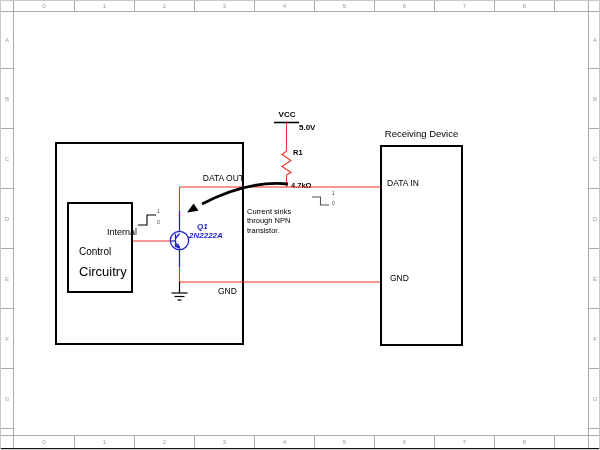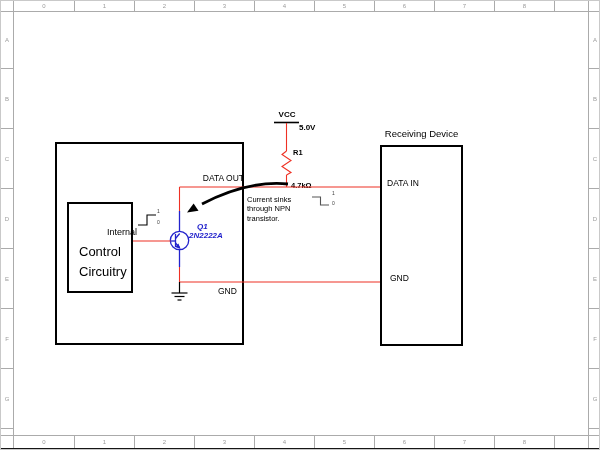--- a/index.html
+++ b/index.html
@@ -31,25 +31,25 @@
   .box{position:absolute;box-sizing:border-box;border:2.5px solid var(--ink);background:transparent;}
   #tx-box{left:54px;top:141px;width:189px;height:203px;}
   #rx-box{left:379px;top:144px;width:83px;height:201px;}
   #icc-box{left:66px;top:201px;width:66px;height:91px;border-width:2px;}
   
   .lbl{position:absolute;white-space:nowrap;font-size:8.5px;line-height:10px;color:var(--ink);}
   .title{font-size:9.5px;text-align:center;}
   .bold{font-weight:bold;text-align:right;}
   .blue{color:var(--component);font-weight:bold;font-style:italic;font-size:8px;}
   .tiny{font-size:5px;line-height:5px;color:#3a3a3a;}
-  .ann{font-size:7.5px;line-height:9.3px;}
+  .ann{font-size:7.5px;line-height:9.3px;margin-top:12px;}
   #tx-title{left:54px;top:128px;width:189px;}
   #rx-title{left:379px;top:128px;width:83px;}
   #icc-l1{left:78px;top:226px;font-size:9px;padding-left:28px;}
-  #icc-l2{left:78px;top:246px;font-size:13px;}
+  #icc-l2{left:78px;top:246px;font-size:10px;}
   #icc-l3{left:78px;top:266px;font-size:13px;}
   #vcc-lbl{left:266px;top:109px;width:40px;text-align:center;font-size:8px;}
   #vcc-volt{left:298px;top:122px;font-size:8px;}
   #r1-ref{left:292px;top:147px;font-size:7.5px;}
   #r1-val{left:290px;top:156px;font-size:7.5px;margin-top:24px;}
   #dataout-lbl{left:197px;top:172px;width:46px;text-align:right;}
   #datain-lbl{left:386px;top:177px;}
   #gnd-tx-lbl{left:217px;top:285px;}
   #gnd-rx-lbl{left:389px;top:272px;}
   #q1-ref{left:196px;top:221px;}

